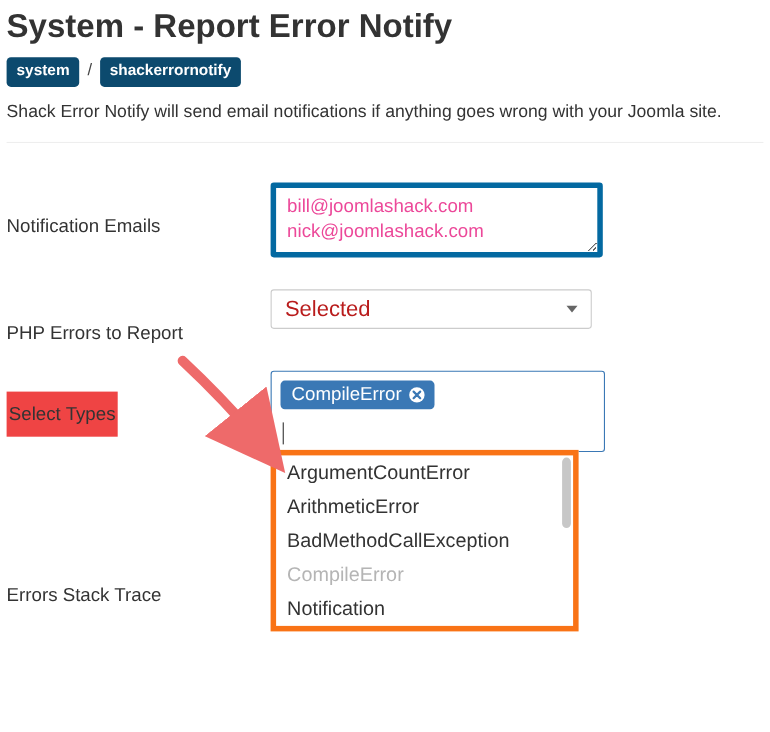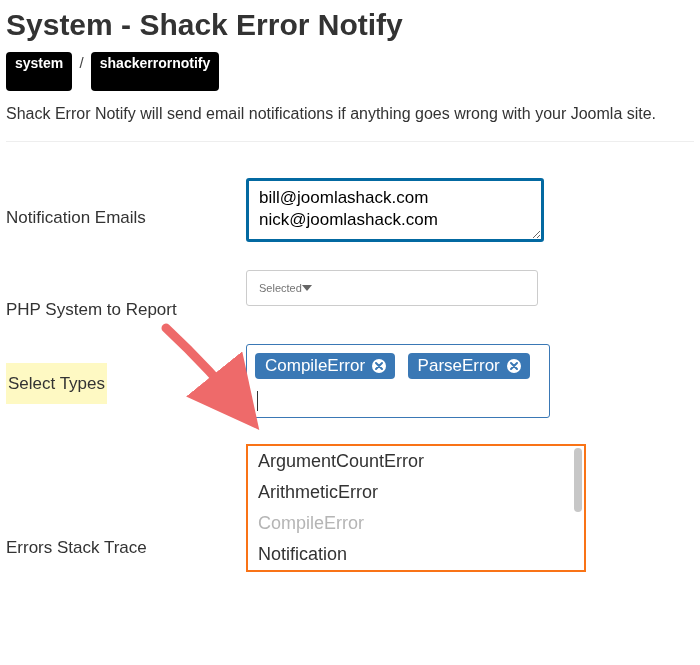--- a/index.html
+++ b/index.html
@@ -16,23 +16,23 @@
   }
   h1.page-title{
     font-size:30px;
     font-weight:700;
     margin:0 0 10px 0;
     color:#333;
   }
   .crumbs{margin-bottom:12px;font-size:15px;color:#888;}
   .crumb-badge{
     display:inline-block;
-    background:#000000;
+    background:#0c4a6e;
     color:#fff;
-    padding:2px 9px 19px 9px;
+    padding:2px 9px 7px 9px;
     border-radius:4px;
     font-size:14px;
     font-weight:700;
     line-height:18px;
   }
   .crumb-sep{margin:0 3px;color:#444;}
   .desc{
     font-size:16px;
     color:#333;
     margin:14px 0 18px 0;
@@ -49,50 +49,50 @@
   }
   .form-label{
     width:240px;
     flex:0 0 240px;
     font-size:17px;
     color:#333;
     padding-top:6px;
     margin-top:24px;
   }
   .hl{
-    background:#fef9c3;
+    background:#ef4444;
     padding:11px 2px;
   }
   .form-control{
     flex:0 0 auto;
   }
   textarea.emails{
     width:272px;
     height:46px;
-    border:3px solid #0369a1;
+    border:5px solid #0369a1;
     border-radius:3px;
     padding:6px 10px;
     font-size:17px;
     font-family:inherit;
-    color:#000000;
+    color:#ec4899;
     resize:both;
     line-height:1.3;
   }
   .select-single{
     width:292px;
     height:36px;
     border:1px solid #ccc;
     border-radius:3px;
     background:#fff;
     display:flex;
     align-items:center;
-    justify-content:flex-start;
+    justify-content:space-between;
     padding:0 12px;
-    font-size:11px;
-    color:#737373;
+    font-size:20px;
+    color:#b91c1c;
     box-sizing:border-box;
     cursor:pointer;
   }
   .caret{
     width:0;height:0;
     border-left:5px solid transparent;
     border-right:5px solid transparent;
     border-top:6px solid #666;
   }
   
@@ -138,28 +138,27 @@
     left:2px;top:2px;
     width:1px;height:20px;
     background:#333;
     animation:blink 1s step-start infinite;
   }
   @keyframes blink{50%{opacity:0;}}
   .ms-dropdown{
     position:absolute;
     top:72px;
     left:0;
-    width:340px;
+    width:280px;
     max-height:260px;
-    border:2px solid #f97316;
+    border:5px solid #f97316;
     background:#fff;
     box-sizing:border-box;
     overflow:hidden;
     z-index:5;
-    margin-top:28px;
   }
   .ms-list{
     overflow:hidden;
   }
   .ms-item{
     padding:5px 10px;
     font-size:18px;
     color:#333;
     cursor:pointer;
     white-space:nowrap;
@@ -179,83 +178,75 @@
     top:320px;
     width:110px;
     height:110px;
     pointer-events:none;
     z-index:10;
   }
 </style>
 </head>
 <body>
 
-<h1 class="page-title">System - Shack Error Notify</h1>
+<h1 class="page-title">System - Report Error Notify</h1>
 
 <div class="crumbs">
   <span class="crumb-badge">system</span>
   <span class="crumb-sep">/</span>
   <span class="crumb-badge">shackerrornotify</span>
 </div>
 
 <div class="desc">Shack Error Notify will send email notifications if anything goes wrong with your Joomla site.</div>
 
 <hr class="thin">
 
 <div class="form-row">
   <div class="form-label">Notification Emails</div>
   <div class="form-control">
     <textarea class="emails" style="">bill@joomlashack.com
 nick@joomlashack.com</textarea>
   </div>
 </div>
 
 <div class="form-row">
-  <div class="form-label">PHP System to Report</div>
+  <div class="form-label">PHP Errors to Report</div>
   <div class="form-control">
     <div class="select-single">
       <span>Selected</span>
       <span class="caret"></span>
     </div>
   </div>
 </div>
 
 <div class="form-row" style="margin-bottom:90px;">
   <div class="form-label">
     <span class="hl">Select Types</span>
   </div>
   <div class="form-control">
     <div class="ms-wrap">
       <div class="ms-box">
         <span class="tag">
           <span>CompileError</span>
-          <span class="tag-x">
-            <svg viewBox="0 0 16 16">
-                <circle cx="8" cy="8" r="7" fill="#fff"></circle>
-                <path d="M5 5 L11 11 M11 5 L5 11" stroke="#3a78b5" stroke-width="2" stroke-linecap="round"></path>
-              </svg>
-          </span>
-        </span>
-        <span class="tag">
-          <span>ParseError</span>
           <span class="tag-x">
             <svg viewBox="0 0 16 16">
                 <circle cx="8" cy="8" r="7" fill="#fff"></circle>
                 <path d="M5 5 L11 11 M11 5 L5 11" stroke="#3a78b5" stroke-width="2" stroke-linecap="round"></path>
               </svg>
           </span>
         </span>
         <div class="ms-input-line">
           <span class="ms-caret"></span>
         </div>
       </div>
       <div class="ms-dropdown">
         <div class="ms-list">
           <div class="ms-item">ArgumentCountError</div>
           <div class="ms-item">ArithmeticError</div>
+          <div class="ms-item">BadMethodCallException</div>
           <div class="ms-item disabled">CompileError</div>
           <div class="ms-item">Notification</div>
         </div>
         <div class="ms-scroll"></div>
       </div>
     </div>
   </div>
 </div>
 
 <div class="form-row">

